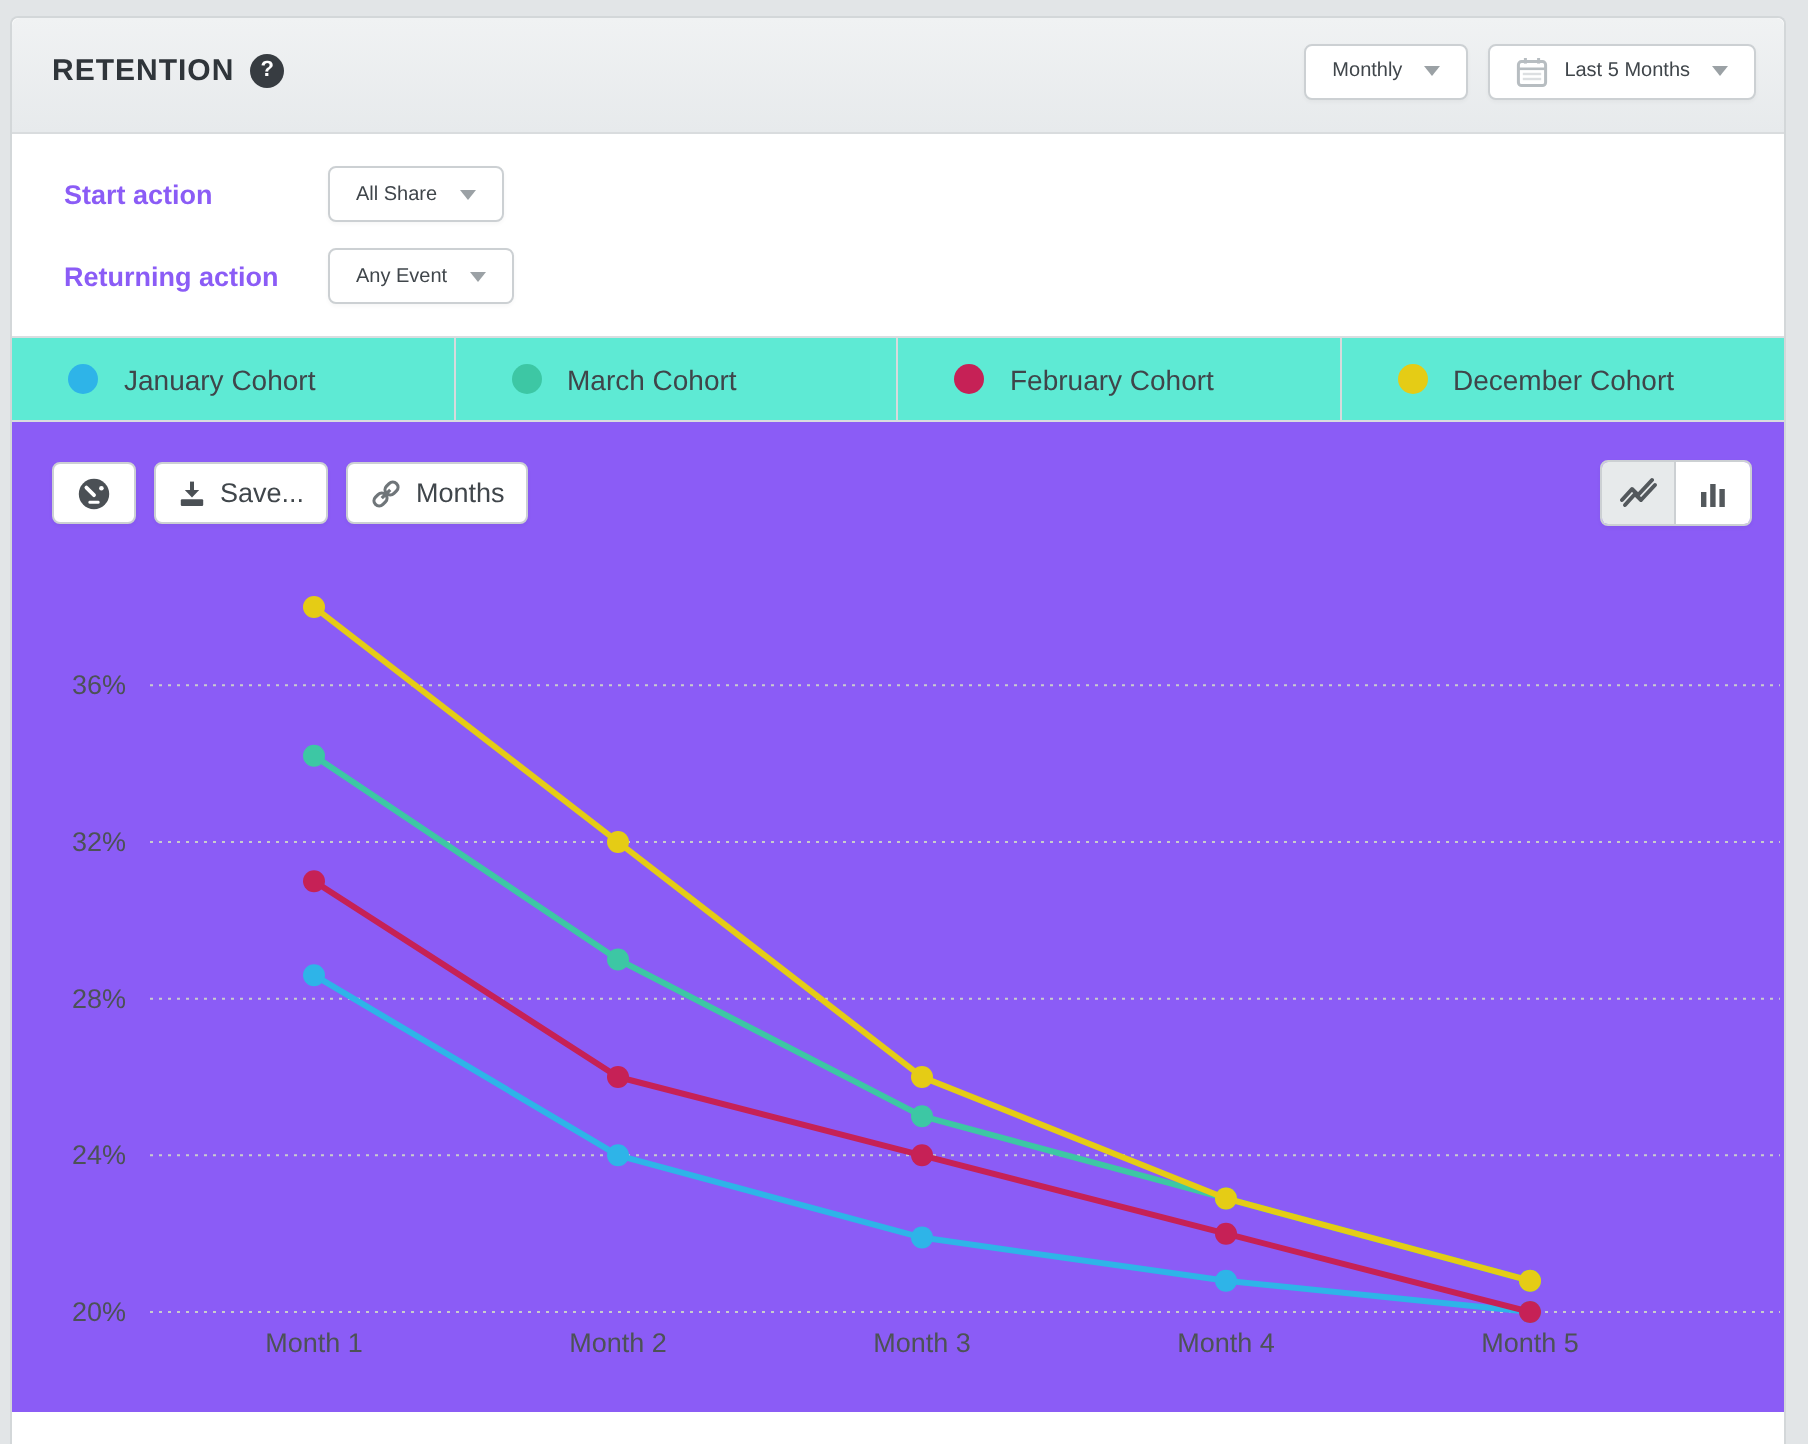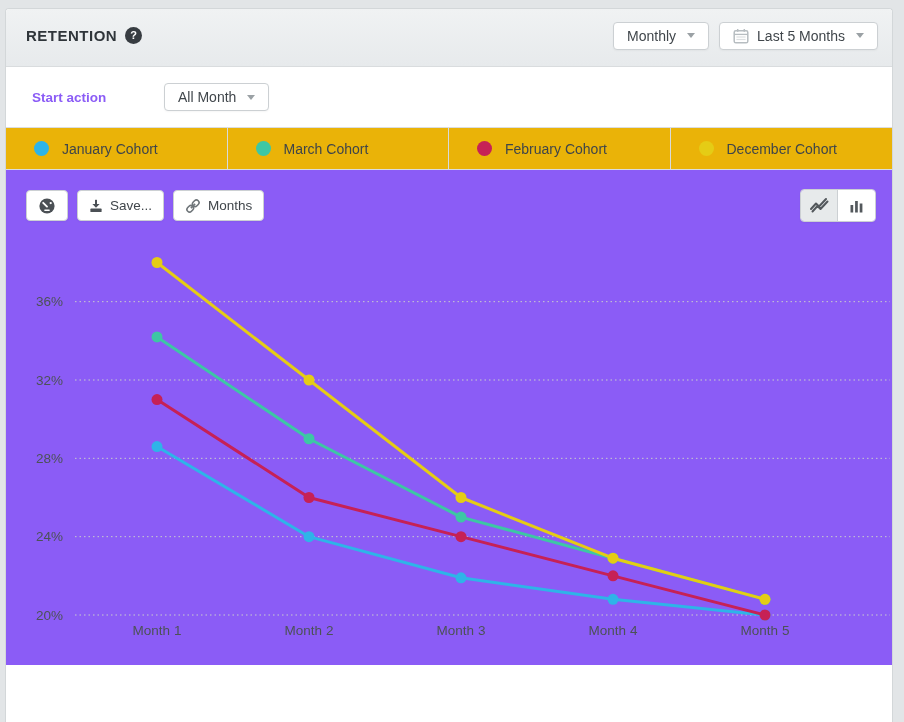--- a/index.html
+++ b/index.html
@@ -24,37 +24,37 @@
   .title-wrap{display:flex;align-items:center}
   .report-title{font-size:15px;font-weight:700;letter-spacing:.5px;color:#2f353a}
   .help-badge{
     width:17px;height:17px;border-radius:50%;background:#373c41;color:#fff;
     font-size:11px;font-weight:700;display:inline-flex;align-items:center;
     justify-content:center;margin-left:8px;cursor:pointer;line-height:1;
   }
   .header-controls{margin-left:auto;display:flex;gap:10px}
   .btn{
     display:inline-flex;align-items:center;gap:8px;background:#fff;
-    border:1px solid #ccd0d3;border-radius:4px;font-size:14px;color:#40464b;
+    border:1px solid #ccd0d3;border-radius:4px;font-size:10px;color:#40464b;
     padding:0 13px;height:28px;font-family:inherit;cursor:pointer;
     box-shadow:0 1px 2px rgba(0,0,0,.04);white-space:nowrap;
   }
   .caret{
     width:0;height:0;border-left:4px solid transparent;
     border-right:4px solid transparent;border-top:5px solid #9ba1a5;margin-left:3px;
   }
   
   .filters{background:#fff;padding:16px 0 16px 26px}
   .filter-row{display:flex;align-items:center}
   .filter-row + .filter-row{margin-top:13px}
   .filter-label{width:132px;font-size:13.5px;font-weight:700;color:#8b5cf6}
   
   .legend{
     display:grid;grid-template-columns:repeat(4,1fr);height:43px;
-    background:#eab308;border-top:1px solid #dadde0;border-bottom:1px solid #d9dcde;
+    background:#5eead4;border-top:1px solid #dadde0;border-bottom:1px solid #d9dcde;
     box-sizing:border-box;
   }
   .legend-cell{
     display:flex;align-items:center;gap:13px;padding-left:28px;
     border-right:1px solid #d7dadc;font-size:14px;color:#3f454a;cursor:pointer;
   }
   .legend-cell:last-child{border-right:none}
   .legend-dot{width:15px;height:15px;border-radius:50%;flex:0 0 auto}
   
   .chart-panel{background:#8b5cf6;padding-top:19px}
@@ -104,21 +104,28 @@
         <span>Last 5 Months</span>
         <span class="caret"></span>
       </button>
     </div>
   </div>
 
   <div class="filters">
     <div class="filter-row">
       <span class="filter-label">Start action</span>
       <button class="btn">
-        <span>All Month</span>
+        <span>All Share</span>
+        <span class="caret"></span>
+      </button>
+    </div>
+    <div class="filter-row">
+      <span class="filter-label">Returning action</span>
+      <button class="btn">
+        <span>Any Event</span>
         <span class="caret"></span>
       </button>
     </div>
   </div>
 
   <div class="legend">
     <div class="legend-cell">
       <span class="legend-dot" style="background: rgb(46, 180, 232);"></span>
       <span>January Cohort</span>
     </div>

